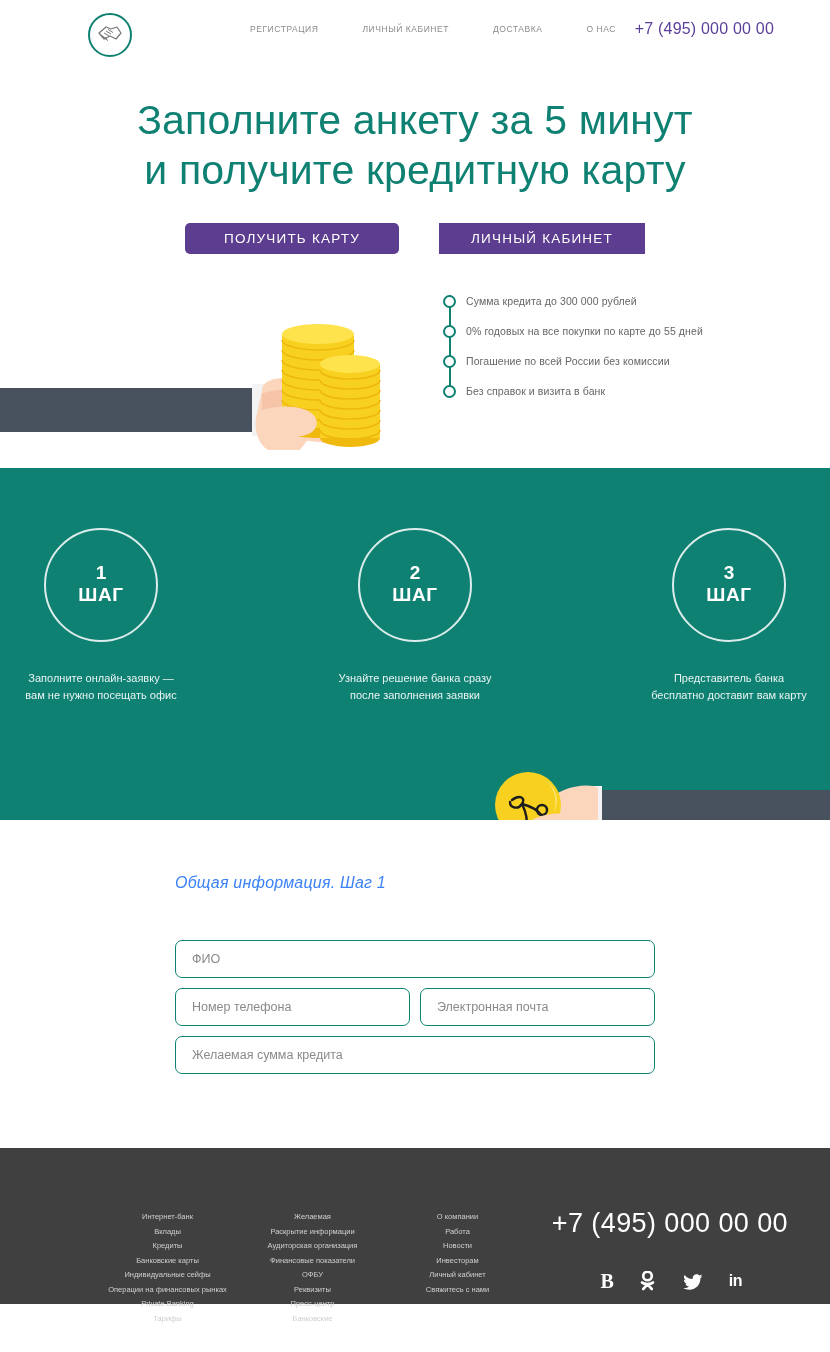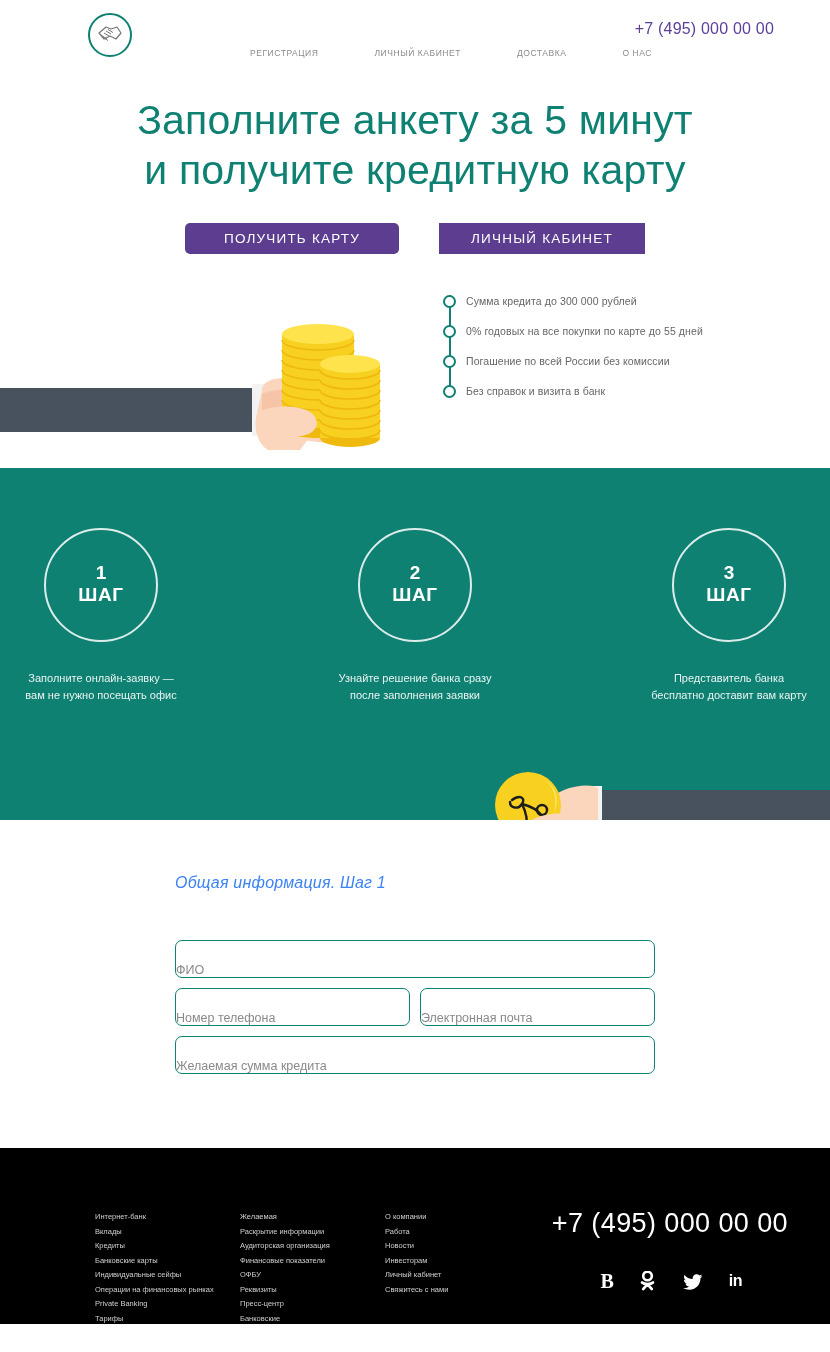--- a/index.html
+++ b/index.html
@@ -10,21 +10,21 @@
     overflow: hidden;
   }
   .page { position: relative; width: 830px; height: 1352px; background:#fff; }
 
   
   .header { position:absolute; top:0; left:0; width:830px; height:68px; background:#fff; }
   .logo { position:absolute; left:88px; top:13px; width:44px; height:44px;
           border:2px solid #0f8173; border-radius:50%; display:flex;
           align-items:center; justify-content:center; }
   .logo svg { display:block; }
-  .nav { position:absolute; left:250px; top:24px; display:flex; align-items:center; gap:56px;margin-top:24px; }
+  .nav { position:absolute; left:250px; top:24px; display:flex; align-items:center; gap:44px; }
   .nav-item { font-size:8.5px; letter-spacing:.55px; color:#8b8b8b; text-transform:uppercase;
               white-space:nowrap; cursor:pointer; }
   .header-phone { position:absolute; right:56px; top:20px; font-size:16px; color:#5b3f99;
                   letter-spacing:.2px; white-space:nowrap; cursor:pointer; }
 
   
   .hero { position:absolute; top:68px; left:0; width:830px; height:400px; background:#fff; overflow:hidden; }
   .hero-title { position:absolute; top:27px; left:0; width:830px; text-align:center;
                 color:#0f8173; font-size:41px; line-height:50px; font-weight:400; letter-spacing:.2px; }
   .hero-title span { display:block; }
@@ -64,28 +64,28 @@
   
   .bulb-ill { position:absolute; left:460px; top:760px; width:370px; height:110px; }
   .sleeve2 { position:absolute; left:140px; top:30px; width:690px; height:43px; background:#47525e; }
   .cuff2   { position:absolute; left:130px; top:26px; width:12px; height:51px; background:#f3f3f3; }
 
   
   .form-sec { position:absolute; top:820px; left:0; width:830px; height:328px; background:#fff; }
   .form-title { position:absolute; left:175px; top:54px; font-size:16px; color:#3b82f6; letter-spacing:.2px;font-style:italic; }
   .form-fields { position:absolute; left:175px; top:120px; width:480px; }
   .field { border:1.5px solid #0f8173; border-radius:7px; height:38px; display:flex;
-           align-items:flex-end; padding:0 0; background:#fff; margin-bottom:10px; cursor:text; }
+           align-items:center; padding:0 16px; background:#fff; margin-bottom:10px; cursor:text; }
   .field .ph { font-size:12.5px; color:#8a8a8a; }
   .field-full { width:480px; }
   .row2 { display:flex; gap:10px; }
   .field-half { width:250px; }
 
   
-  .footer { position:absolute; top:1148px; left:0; width:830px; height:176px; background:#000000; }
+  .footer { position:absolute; top:1148px; left:0; width:830px; height:156px; background:#404040;text-align:center; }
   .fcols { position:absolute; left:95px; top:62px; display:flex; gap:0; }
   .fcol { width:145px; }
   .fcol-link { font-size:7.5px; color:#cfcfcf; line-height:14.5px; white-space:nowrap; cursor:pointer; }
   .footer-phone { position:absolute; right:42px; top:60px; color:#ffffff; font-size:27px;
                   letter-spacing:.4px; white-space:nowrap; }
   .socials { position:absolute; right:88px; top:122px; display:flex; gap:26px; align-items:center; }
   .soc { color:#ffffff; cursor:pointer; display:flex; align-items:center; justify-content:center;
          height:22px; }
   .soc-vk { font-size:20px; font-weight:700; font-family:"Liberation Serif", serif; }
   .soc-ok { font-size:17px; font-weight:700; }

